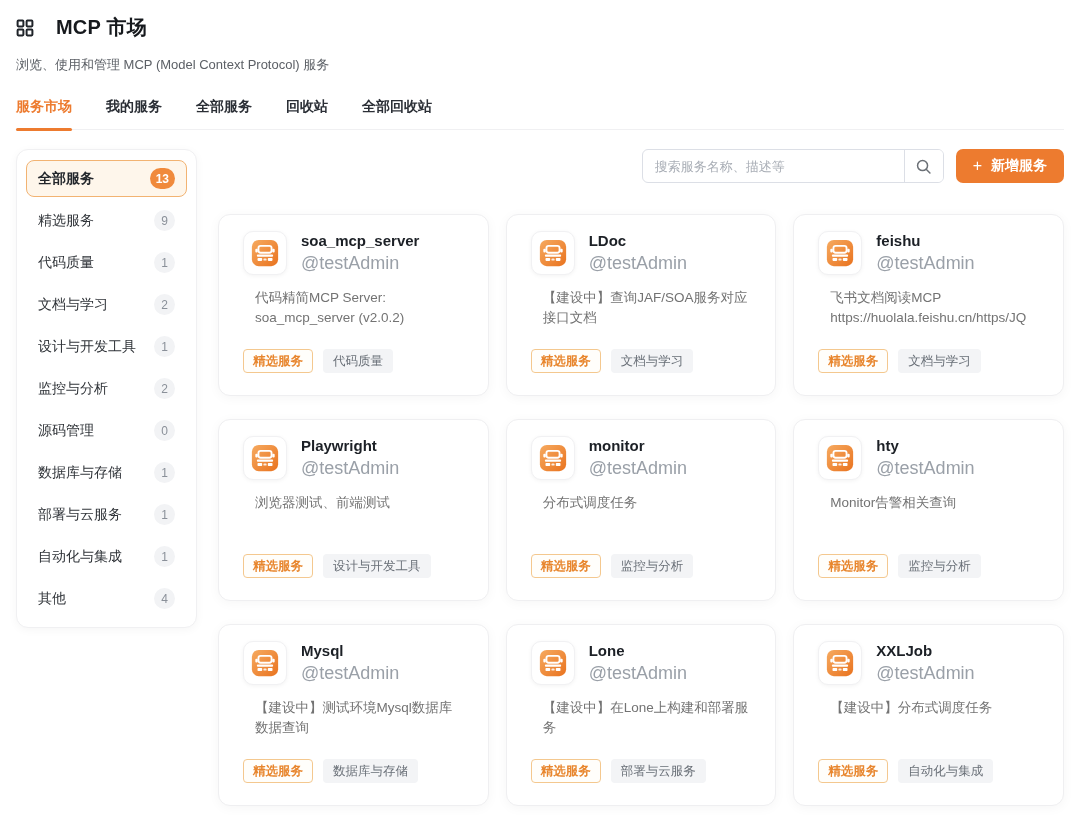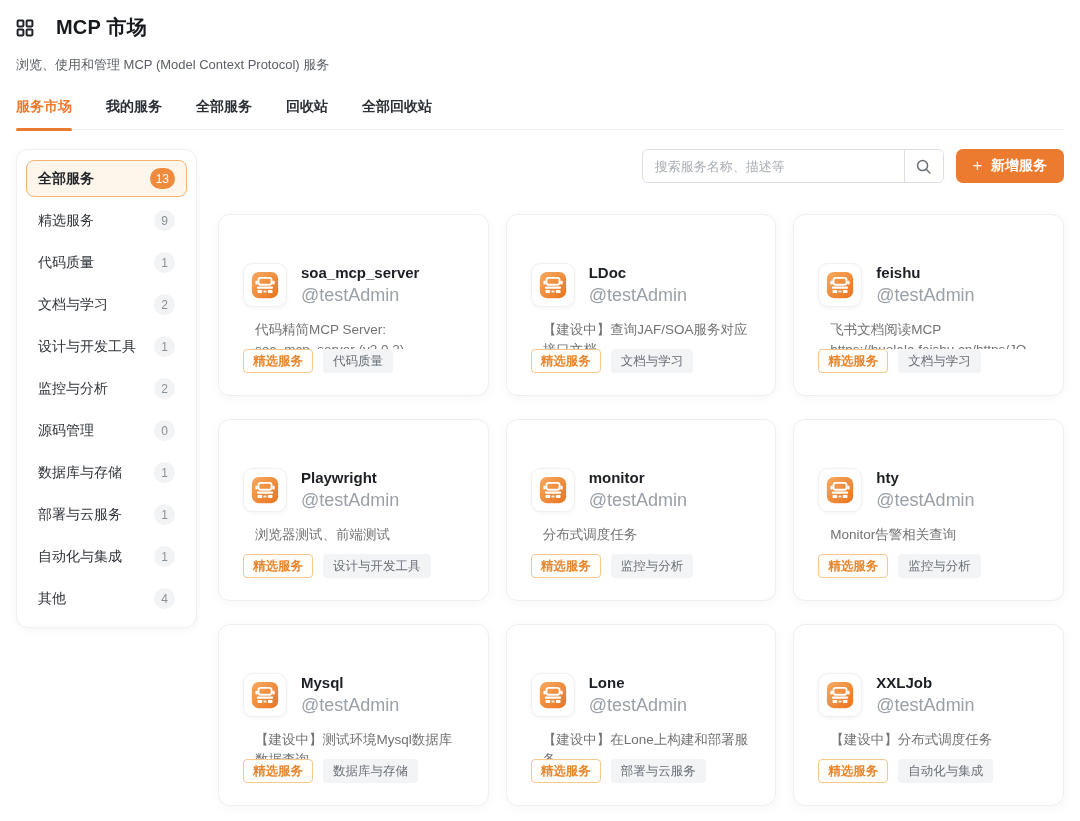--- a/index.html
+++ b/index.html
@@ -40,21 +40,21 @@
     font-size:14px; color:#2f3338; cursor:pointer;
   }
   .side-item:last-child { margin-bottom:0; }
   .side-item.active { background:#FEF6EB; border-color:#F2B372; }
   .side-item.active .side-label { font-weight:700; color:#23272c; }
   .count-badge {
     min-width:21px; height:21px; padding:0 6px; border-radius:11px;
     display:flex; align-items:center; justify-content:center;
     background:#F2F3F5; color:#8A9099; font-size:12px;
   }
-  .side-item.active .count-badge { background:#F08A3C; color:#fff; font-weight:400;text-align:right; }
+  .side-item.active .count-badge { background:#F08A3C; color:#fff; font-weight:700;text-align:right; }
 
   
   .main { flex:1; min-width:0; }
   .toolbar { display:flex; justify-content:flex-end; align-items:center; gap:12px; }
   .searchbox {
     width:302px; height:34px; background:#fff;
     border:1px solid #dcdfe6; border-radius:6px;
     display:flex; align-items:stretch; overflow:hidden;
   }
   .searchbox input {
@@ -76,21 +76,21 @@
   
   .grid {
     margin-top:31px;
     display:grid; grid-template-columns:repeat(3,1fr);
     column-gap:17px; row-gap:23px;
   }
   .card {
     height:182px; background:#fff;
     border:1px solid #efeff1; border-radius:12px;
     box-shadow:0 2px 12px rgba(0,0,0,.04);
-    padding:48px 24px 22px;
+    padding:16px 24px 22px;
     display:flex; flex-direction:column; cursor:pointer;
   }
   .card-head { display:flex; align-items:center; gap:14px; }
   .app-icon-wrap {
     width:44px; height:44px; flex:none;
     border:1px solid #f1f1f3; border-radius:10px;
     box-shadow:0 1px 4px rgba(0,0,0,.05);
     display:flex; align-items:center; justify-content:center; background:#fff;
   }
   .card-name { font-size:15px; font-weight:700; color:#1c2026; }

